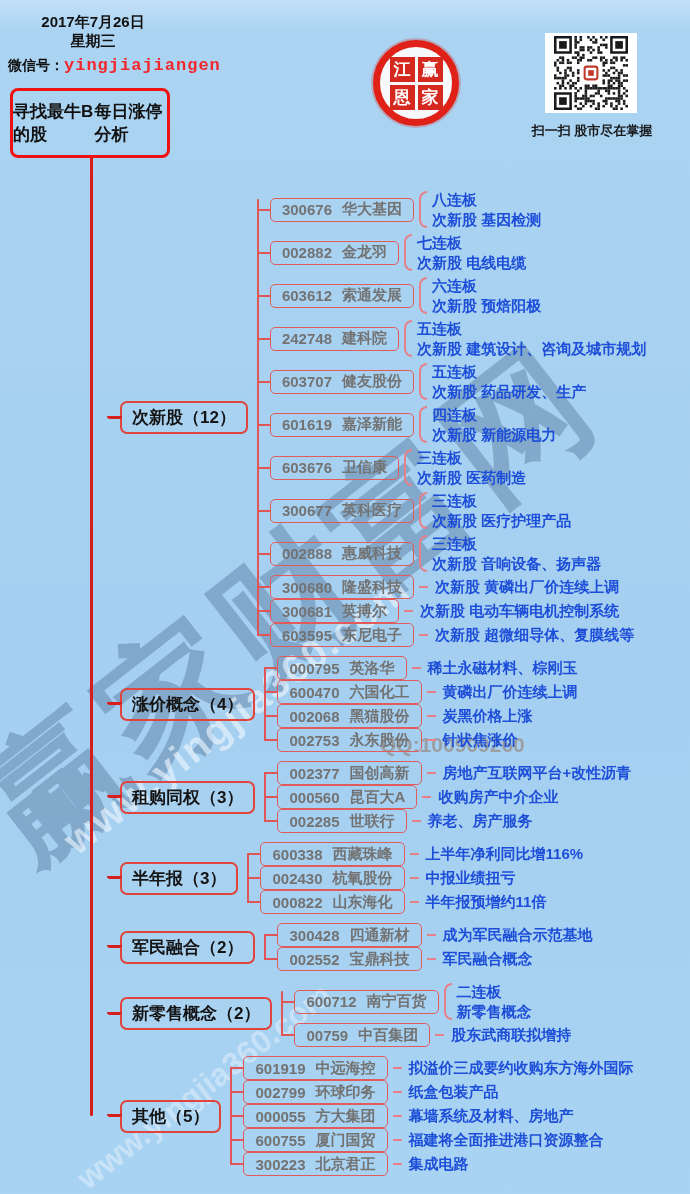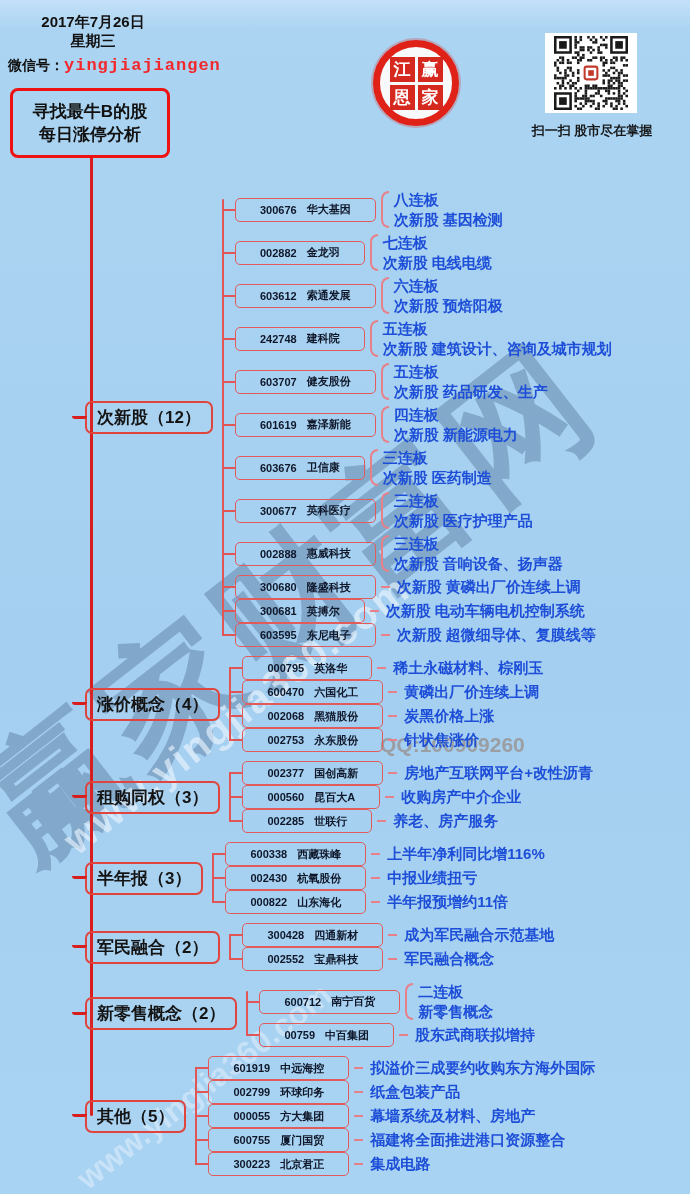--- a/index.html
+++ b/index.html
@@ -38,43 +38,43 @@
              display:flex; align-items:center; justify-content:center;
              font-family:"Liberation Serif","DejaVu Serif",serif; }
   
   .qr-box { position:absolute; left:545px; top:33px; width:92px; height:80px; background:#fff; padding:3px; }
   .qr-box svg { width:100%; height:100%; display:block; }
   .qr-caption { position:absolute; left:512px; top:122px; width:160px; text-align:center;
                 font-size:13px; font-weight:bold; color:#16181a; }
   
   .root-box { position:absolute; left:10px; top:88px; width:160px; height:70px; z-index:2;
               border:3px solid #ee1212; border-radius:8px;
-              display:flex; flex-direction:column; align-items:center; justify-content:center;
+              display:flex; flex-direction:row; align-items:center; justify-content:center;
               font-size:17px; font-weight:bold; line-height:23px; color:#111; }
   
   .trunk { position:absolute; left:90px; top:156px; width:3px; height:960px;
            background:#d81d1d; border-radius:2px; z-index:1; }
   
   .tree { position:absolute; left:0; top:188px; width:690px; z-index:1; }
   .branch { display:flex; align-items:center; margin-bottom:9px; }
-  .cat-cell { flex:none; margin-left:85px; position:relative; }
+  .cat-cell { flex:none; margin-left:120px; position:relative; }
   .cat-box { position:relative; display:inline-block; border:2px solid #e0443c; border-radius:7px;
              padding:3px 10px; font-size:17px; font-weight:bold; white-space:nowrap;
              color:#141414; background:rgba(255,255,255,0.03); }
   .cat-box::before { content:''; position:absolute; left:-15px; top:50%; margin-top:-2px;
                      width:15px; height:3px; background:#d81d1d; border-radius:0 0 3px 3px; }
   .stocks { margin-left:9px; position:relative; display:flex; flex-direction:column; justify-content:center; }
   .stocks::before { content:''; position:absolute; left:0; top:11px; bottom:11px; width:2px;
                     background:#e05555; border-radius:2px; }
   .stock-row { display:flex; align-items:center; height:24px; }
   .stock-row.two { height:43px; }
   .h-conn { flex:none; width:13px; height:2px; background:#e05555; }
   .stock-box { flex:none; display:flex; align-items:center; height:24px;
-               border:1px solid #e25b5b; border-radius:5px; padding:0 24px;
-               font-size:11px; font-weight:bold; color:#0f172a; white-space:nowrap; }
+               border:1px solid #e25b5b; border-radius:5px; padding:0 11px;
+               font-size:15px; font-weight:bold; color:#737373; white-space:nowrap; }
   .stock-code { margin-right:10px; }
   .ann { display:flex; align-items:center; margin-left:5px; min-width:0; }
   .dash { flex:none; width:9px; height:2px; background:#e8808a; margin-right:7px; }
   .brace { flex:none; width:8px; height:37px; border:2px solid #e8808a; border-right:none;
            border-radius:12px 0 0 12px; margin-right:5px; }
   .ann-lines { display:flex; flex-direction:column; }
   .ann-line { font-size:15px; font-weight:bold; color:#1d4ed8; line-height:20px; white-space:nowrap; }
 </style>
 </head>
 <body>

